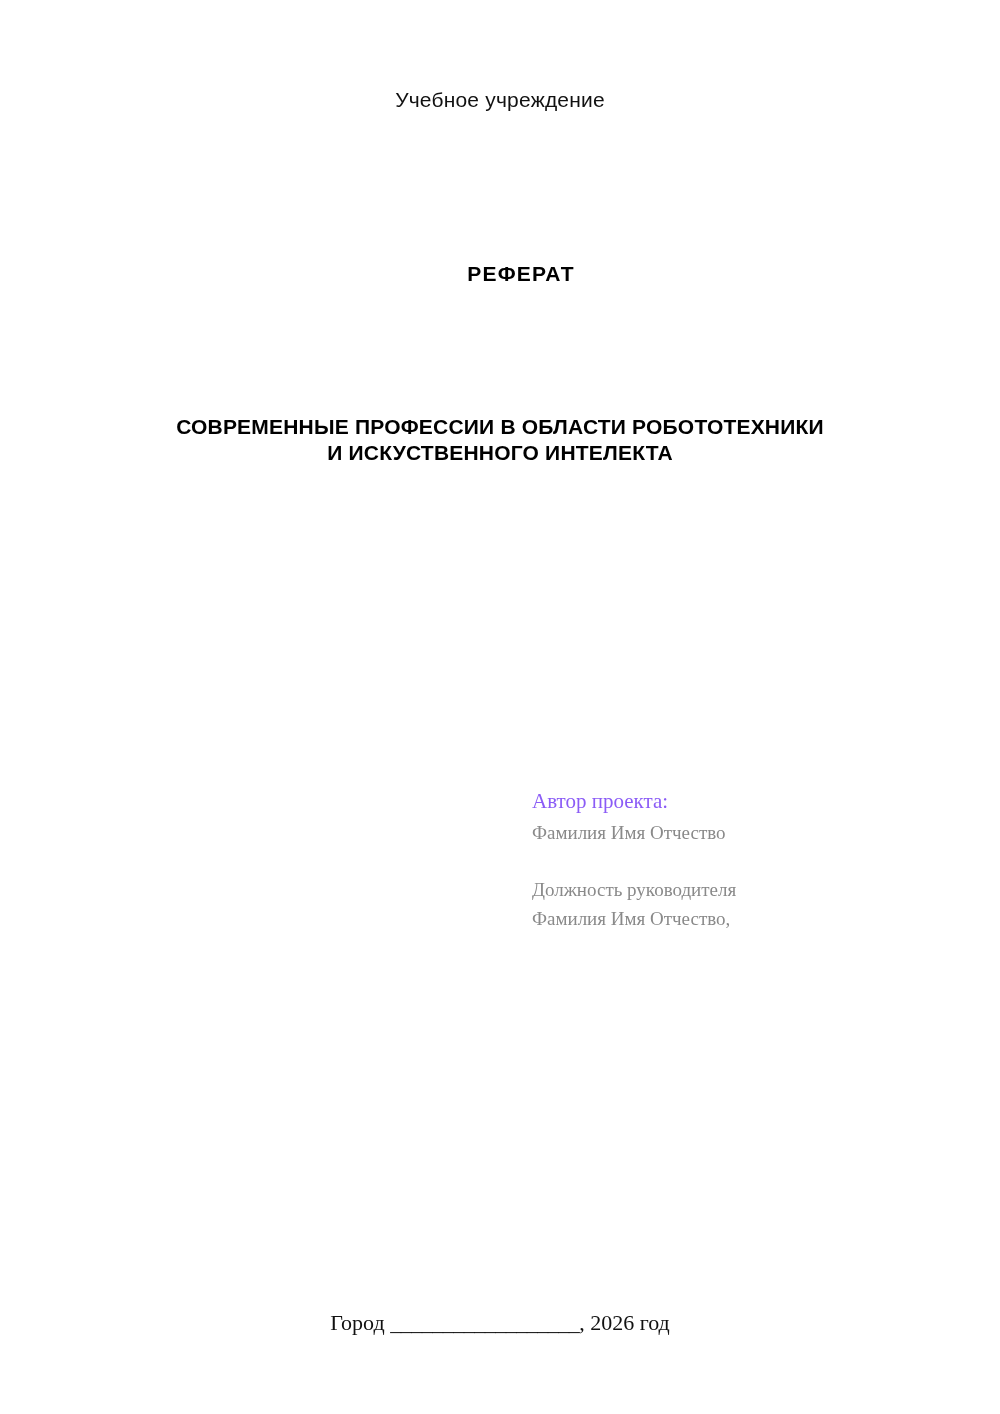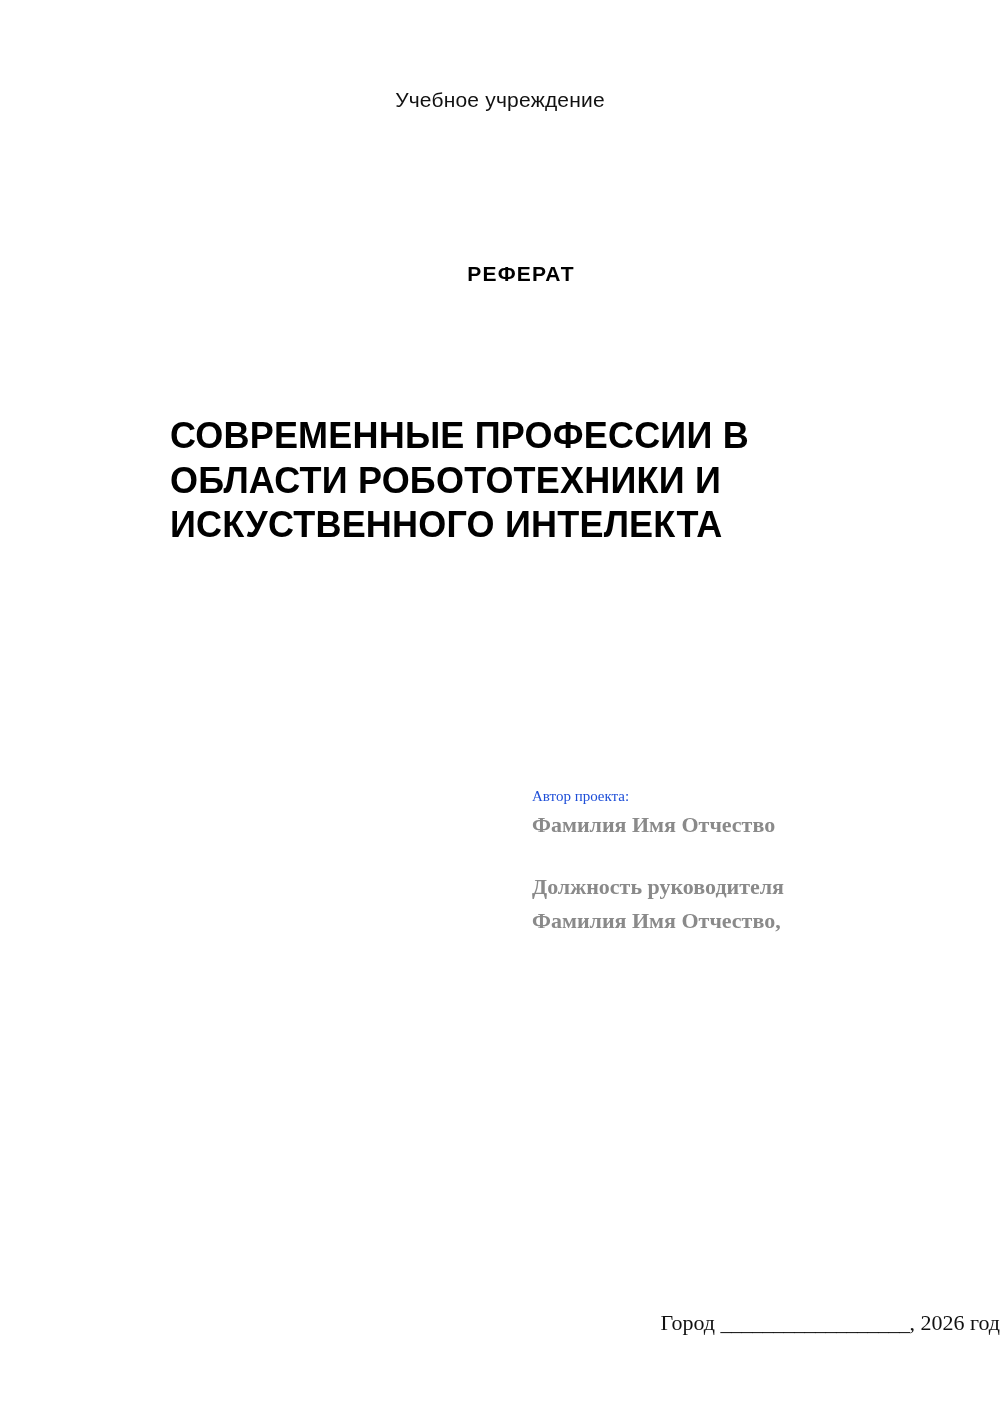--- a/index.html
+++ b/index.html
@@ -43,53 +43,53 @@
     letter-spacing: 1.2px;
     color: #000000;
     margin-left: 21px;
   }
   .doc-title {
     position: absolute;
     top: 414px;
     left: 50%;
     transform: translateX(-50%);
     width: 660px;
+    text-align: center;
     font-family: "Liberation Sans", sans-serif;
     font-weight: bold;
-    font-size: 36px;
+    font-size: 21px;
     line-height: 1.24;
     letter-spacing: 0.2px;
     color: #000000;
   }
   .authors-block {
     position: absolute;
     top: 785px;
     left: 532px;
     width: 400px;
   }
   .field-label {
-    font-size: 15px;
+    font-size: 21px;
     line-height: 1.55;
-    color: #1d4ed8;
+    color: #8b5cf6;
   }
   .field-value {
-    font-size: 22px;
+    font-size: 19px;
     line-height: 1.55;
     color: #8a8a8a;
-    font-weight: bold;
   }
   .spacer {
     height: 28px;
   }
   .footer {
     position: absolute;
     bottom: 78px;
     left: 0;
     width: 100%;
-    text-align: right;
+    text-align: center;
     font-size: 22px;
     color: #111111;
   }
   .footer .rule {
     letter-spacing: -0.5px;
   }
 </style>
 </head>
 <body>
 

